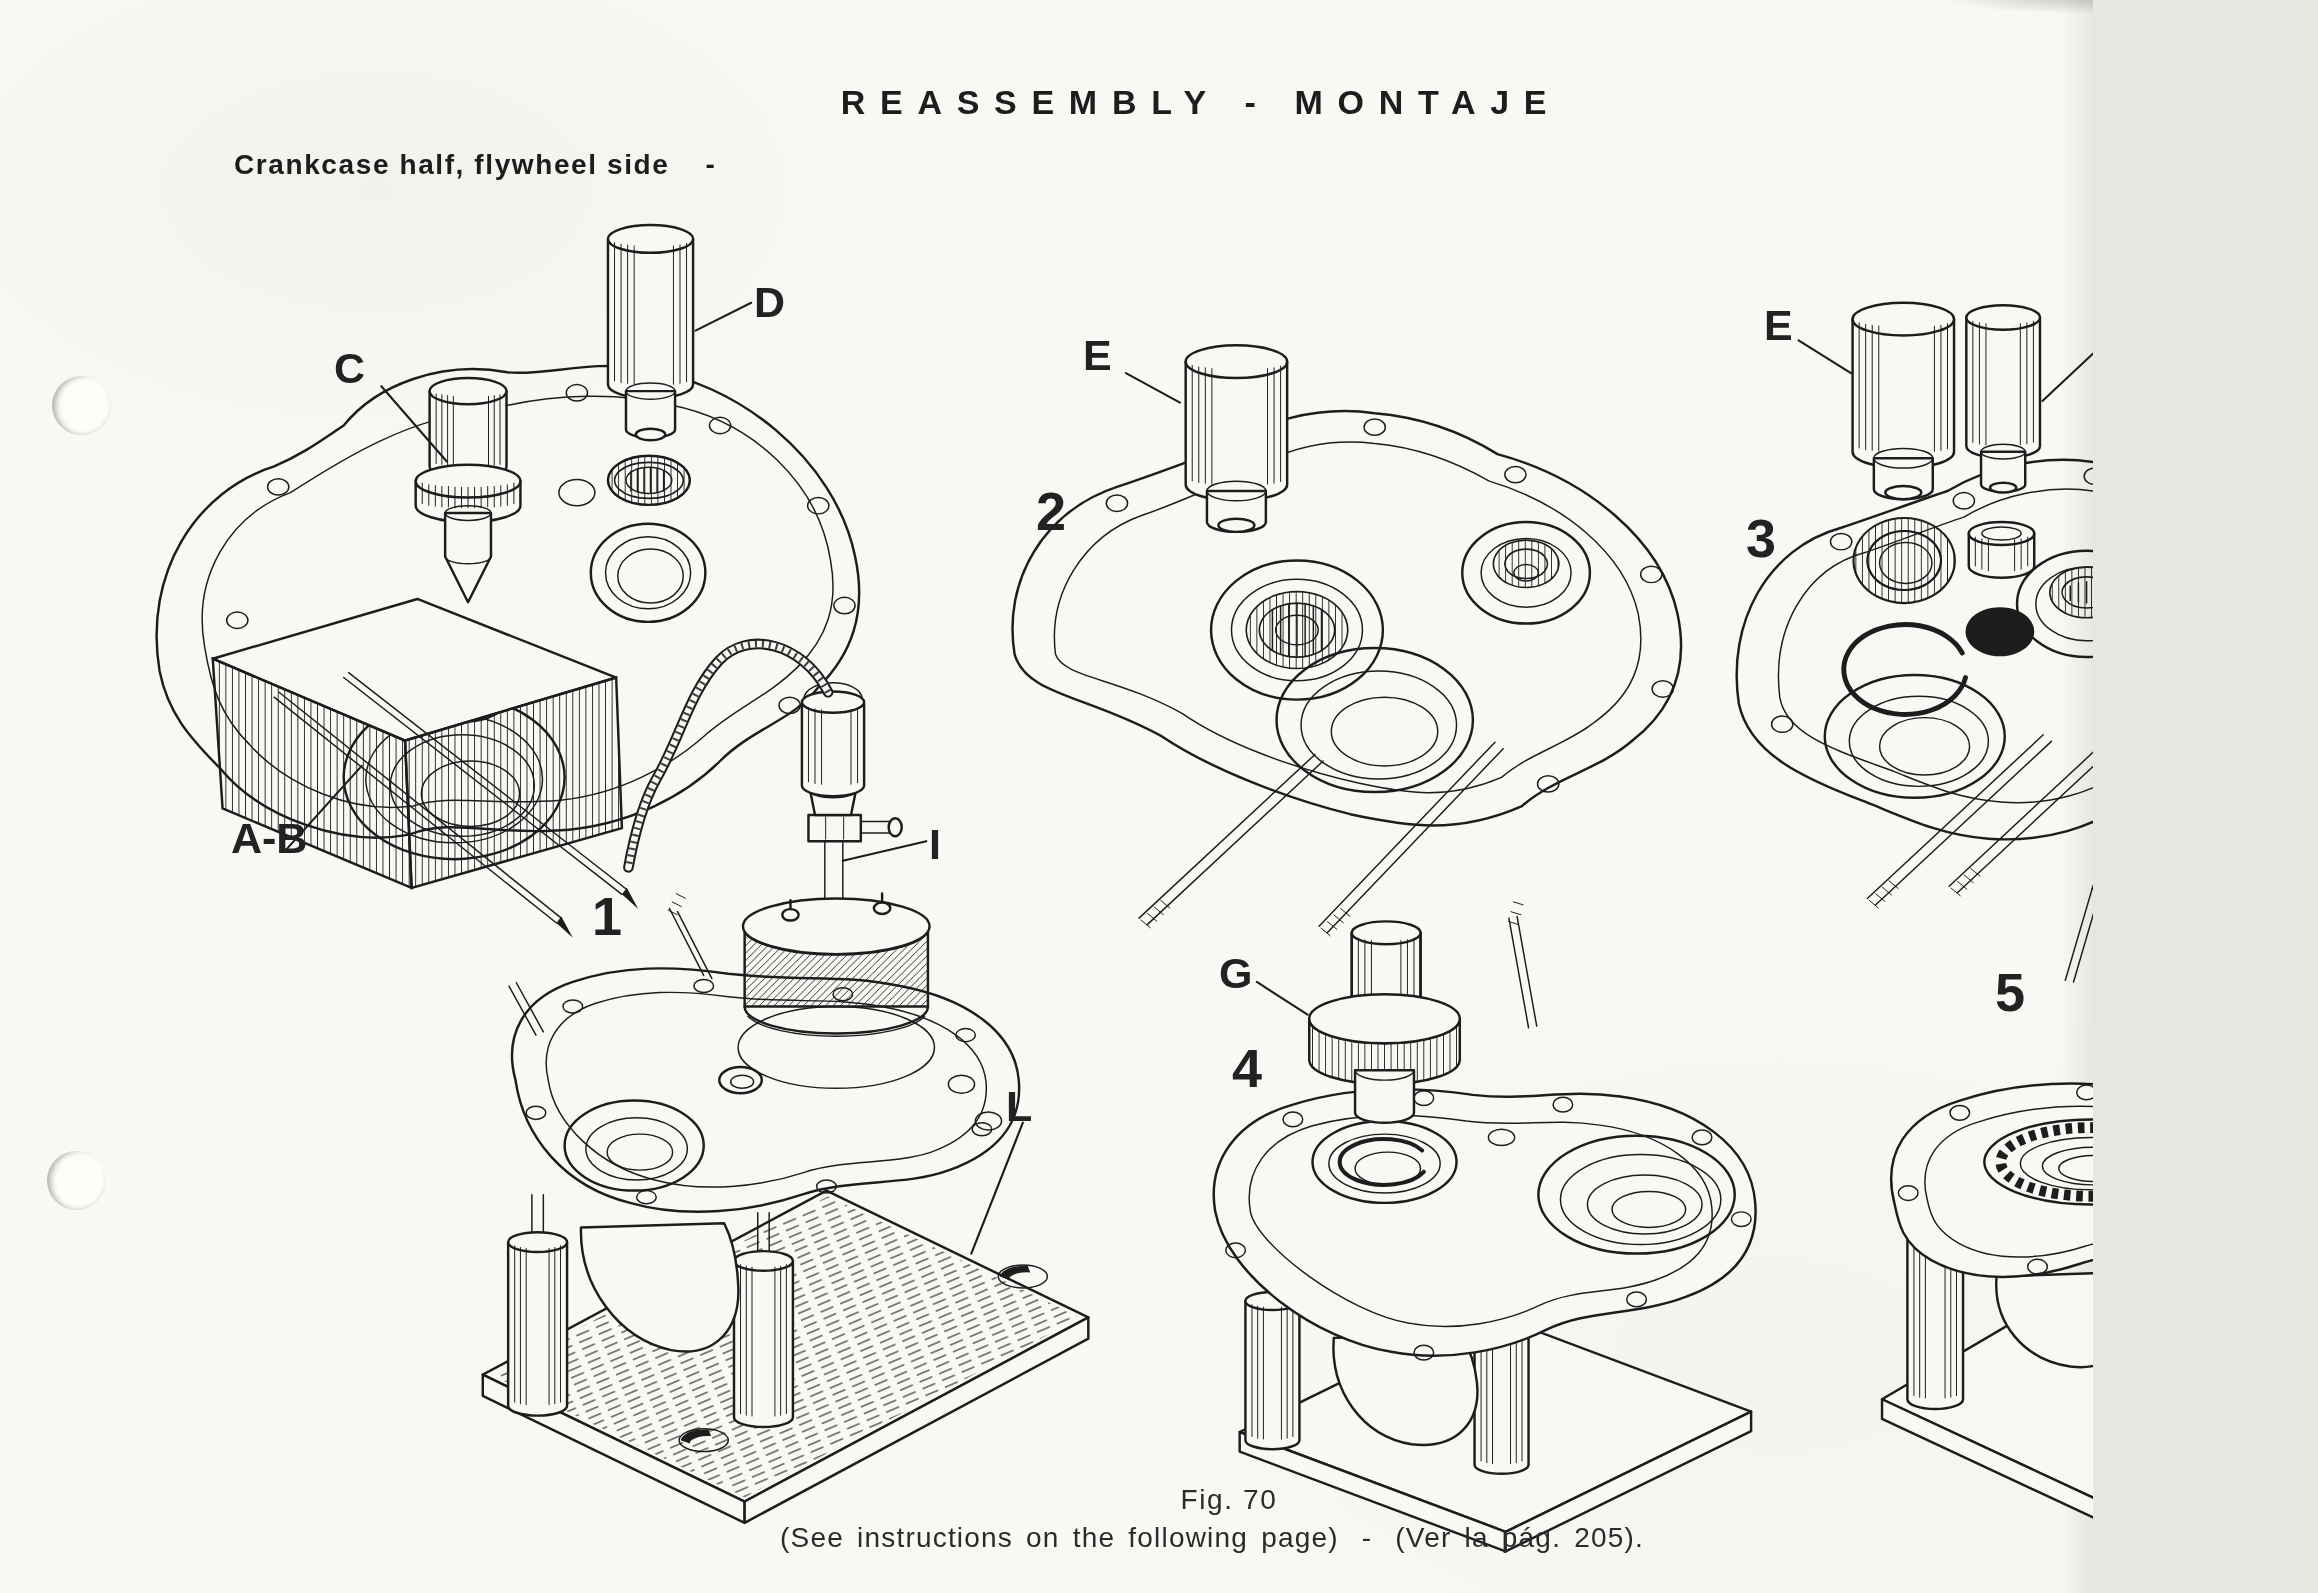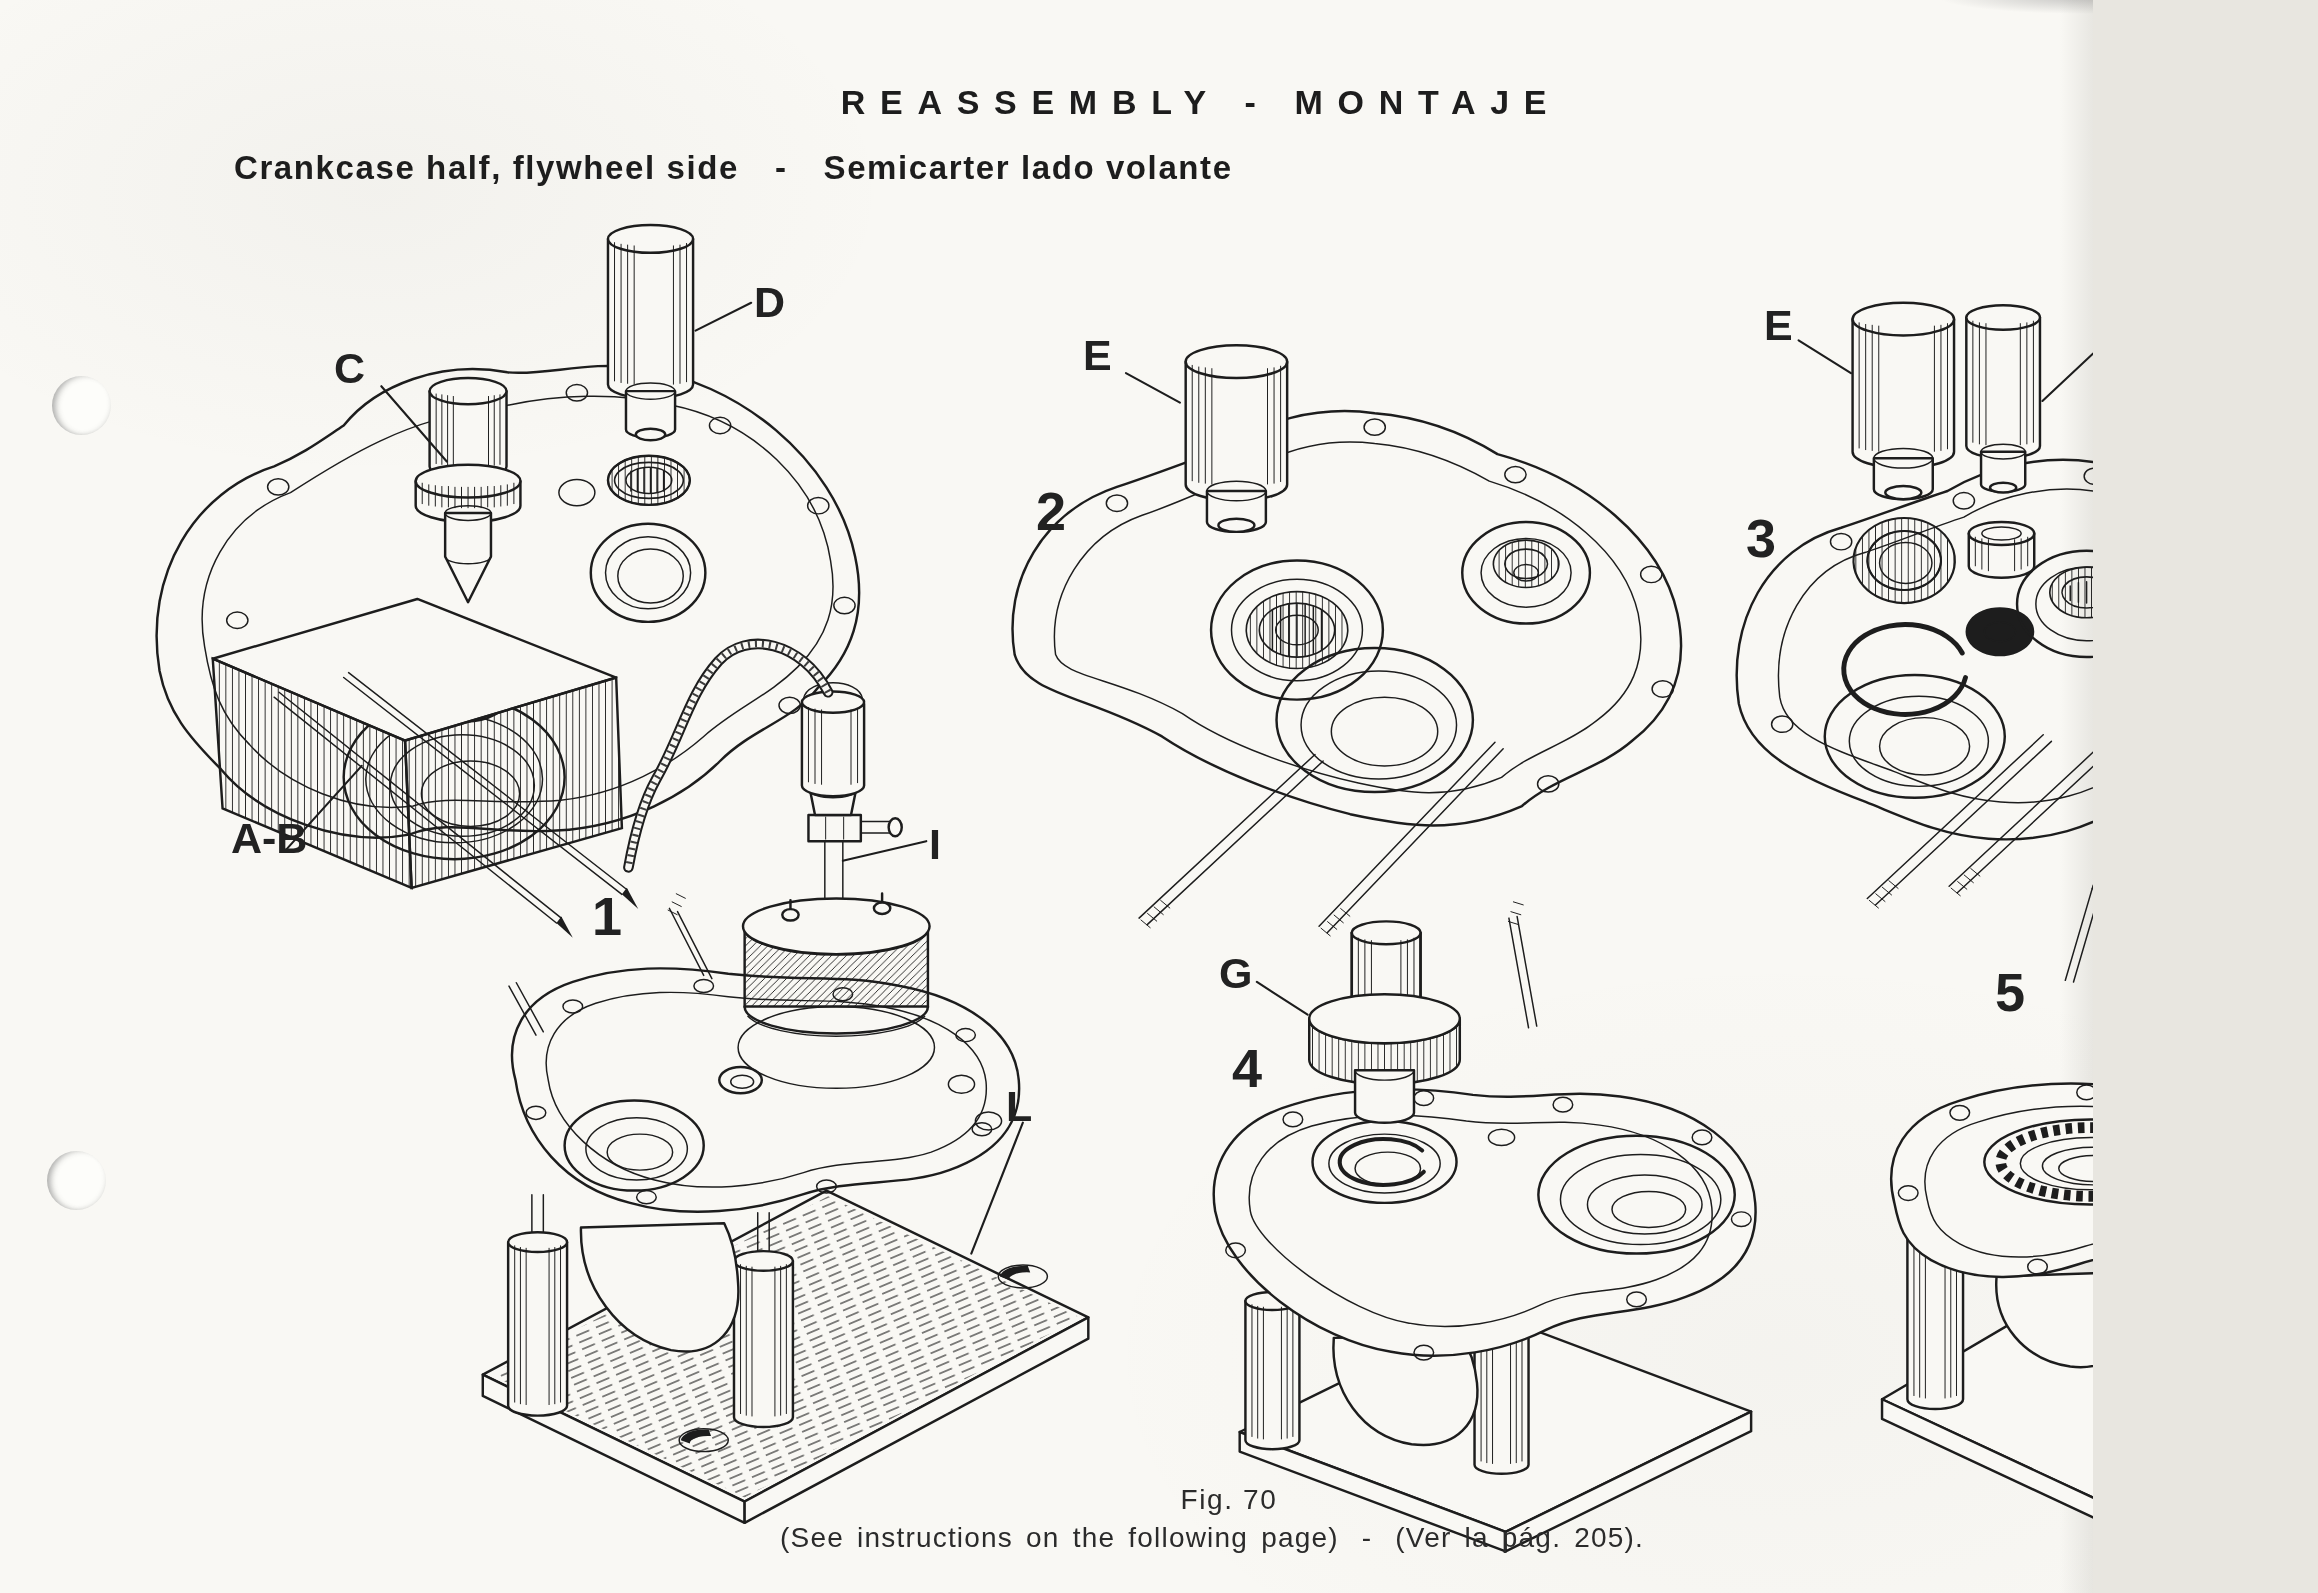--- a/index.html
+++ b/index.html
@@ -20,21 +20,21 @@
   .smudge-top-right{ position:absolute; left:1906px; top:-9.8px; width:360px; height:33px;
     background:radial-gradient(ellipse 55% 70% at 50% 20%, rgba(110,110,112,.38), transparent 75%);
   }
   .scan-edge-right{ position:absolute; right:0; top:0; width:33px; height:100%;
     background:linear-gradient(to right, transparent, rgba(140,138,128,.16));
   }
   
   .title{ position:absolute; left:1201px; top:83px; transform:translateX(-50%);
     font-size:34px; font-weight:bold; letter-spacing:14.7px; white-space:nowrap; }
   .subtitle{ position:absolute; left:234px; top:149px; display:flex; align-items:flex-start;
-    font-size:33px; font-weight:bold; letter-spacing:1.6px; white-space:nowrap; }
+    font-size:28px; font-weight:bold; letter-spacing:1.6px; white-space:nowrap; }
   .subtitle .dash{ margin:0 36px; }
   .figcap{ position:absolute; left:1229px; top:1484px; transform:translateX(-50%);
     font-size:28px; letter-spacing:1.6px; color:#2b2b2b; }
   .footnote{ position:absolute; left:1212px; top:1522px; transform:translateX(-50%);
     display:flex; align-items:flex-end; font-size:28px; letter-spacing:1.2px;
     word-spacing:4.1px; color:#2b2b2b; white-space:nowrap; }
   .footnote .dash{ margin:0 23px; }
   .callout{ position:absolute; font-size:43px; font-weight:bold; line-height:1; color:#222; }
   .stepnum{ position:absolute; font-size:54px; font-weight:bold; line-height:1; color:#222; }
   
@@ -53,21 +53,20 @@
 
   <div class="punch-hole" style="left:52px;top:376px"></div>
   <div class="punch-hole" style="left:47px;top:1151px"></div>
   <div class="smudge-top-right"></div>
   <div class="scan-edge-right"></div>
 
   <div class="title">REASSEMBLY - MONTAJE</div>
   <div class="subtitle">
     <span>Crankcase half, flywheel side</span>
     <span class="dash">-</span>
-    <span>Semicarter lado volante</span>
   </div>
 
   <svg class="art" width="2319" height="1594" viewBox="0 0 2834 1948">
     <defs>
       <pattern id="hV" width="8" height="8" patternUnits="userSpaceOnUse">
           <path d="M4 0V8" stroke="#1d1d1d" stroke-width="1.1"></path>
         </pattern>
       <pattern id="hD" width="9" height="9" patternUnits="userSpaceOnUse">
           <path d="M9 0L0 9" stroke="#1d1d1d" stroke-width="1.1"></path>
         </pattern>

